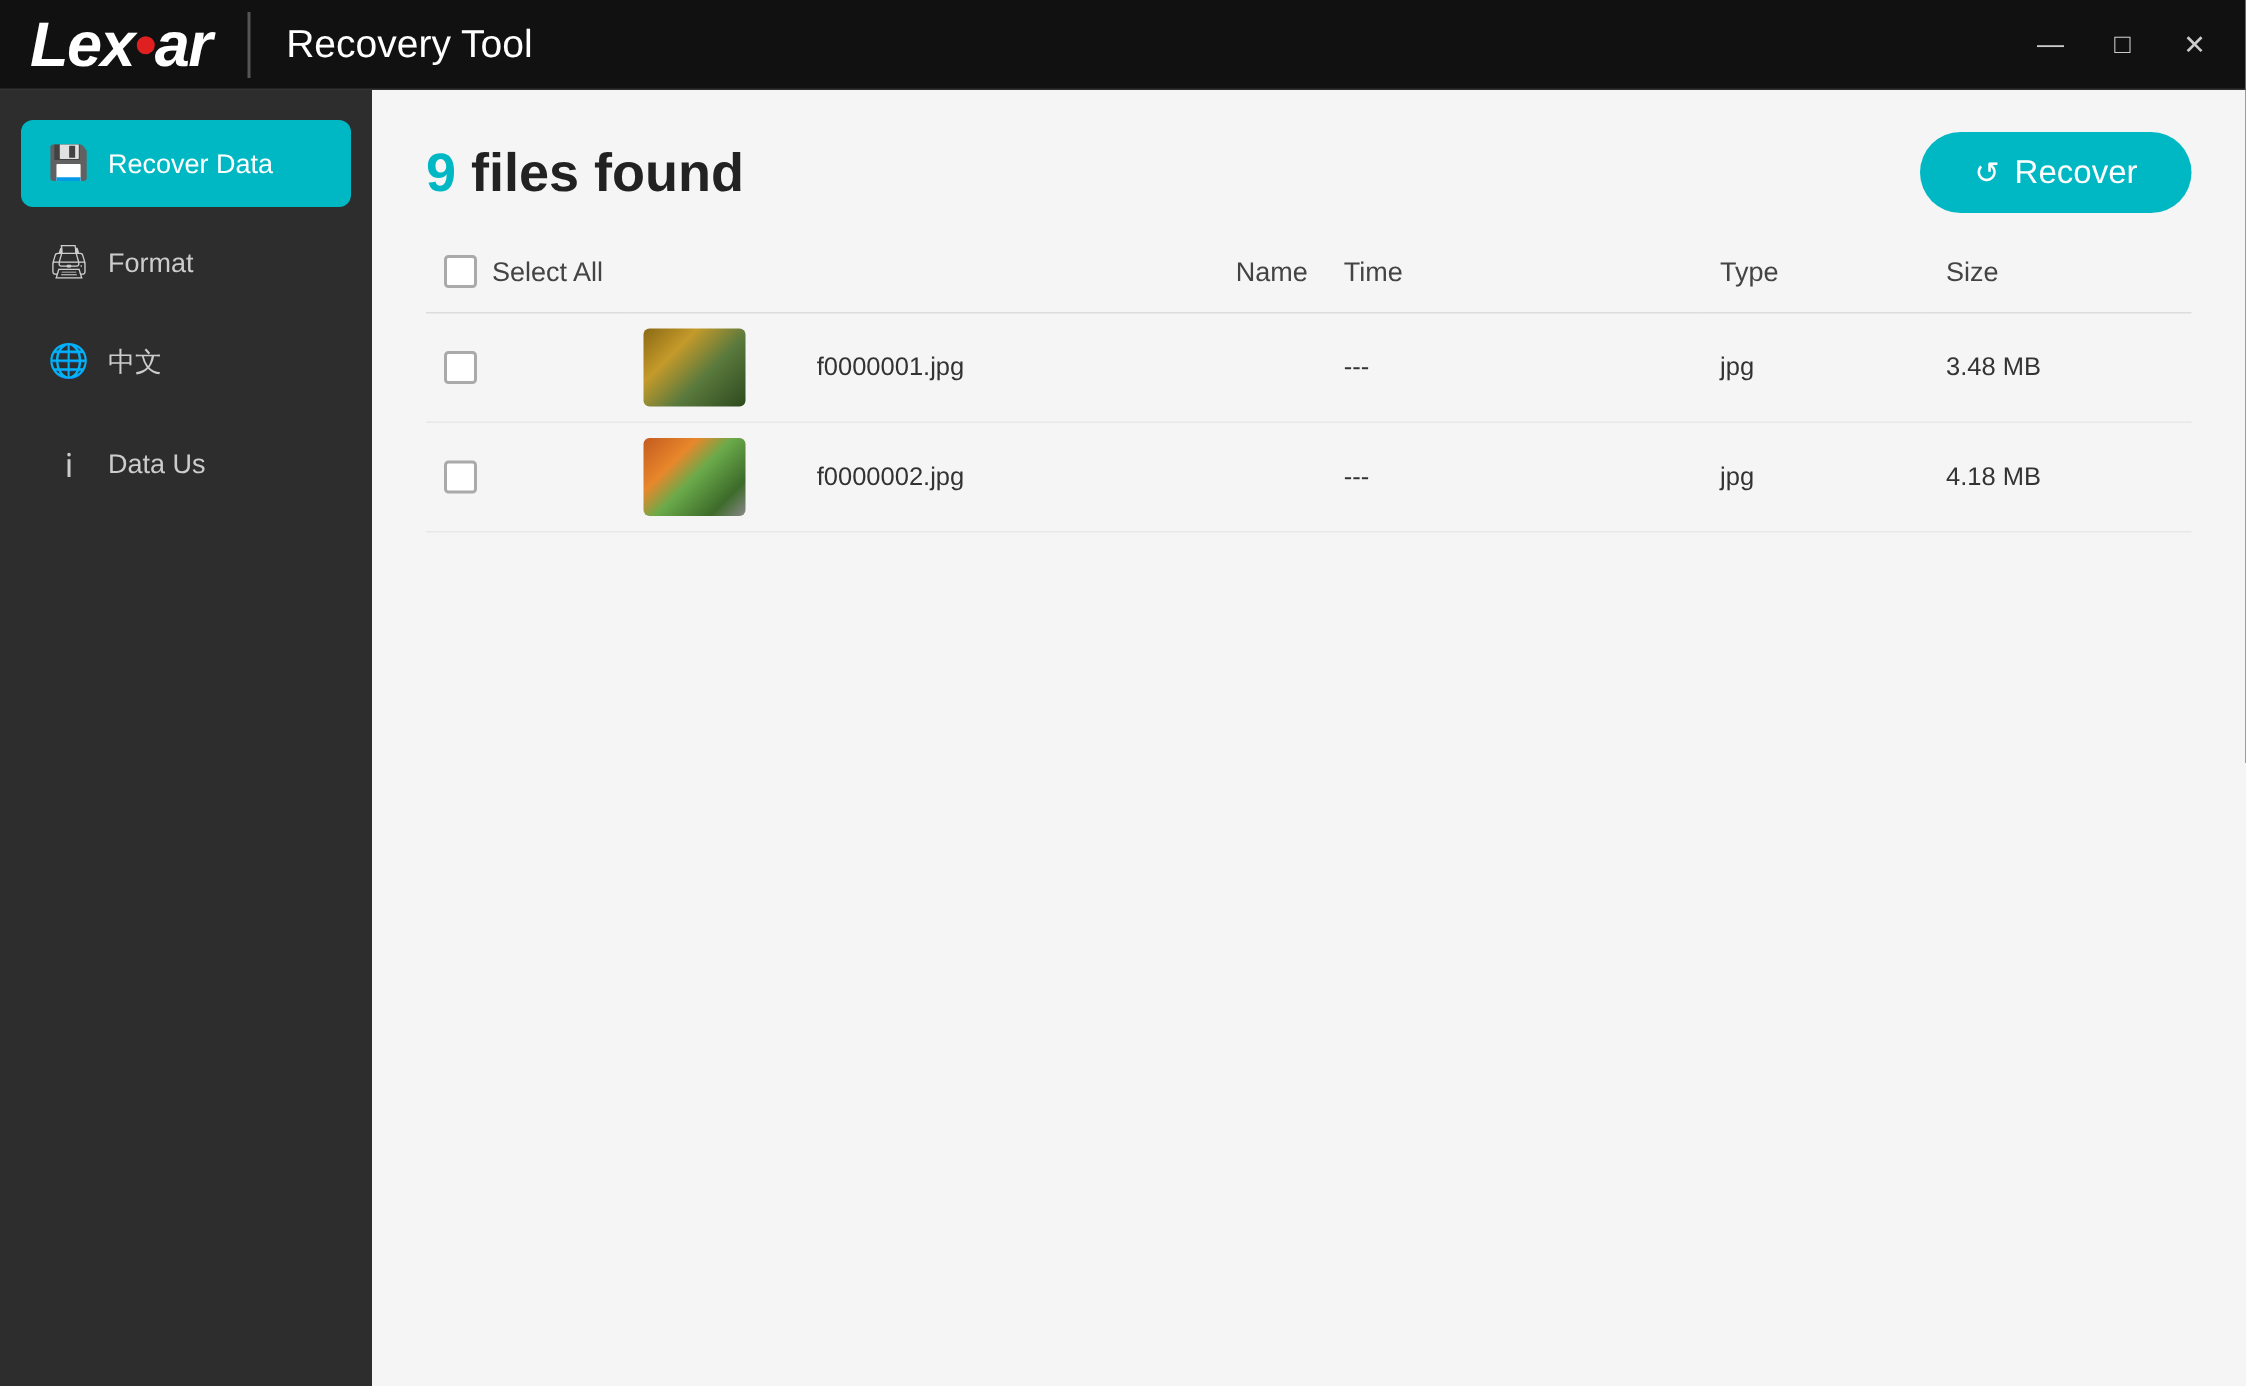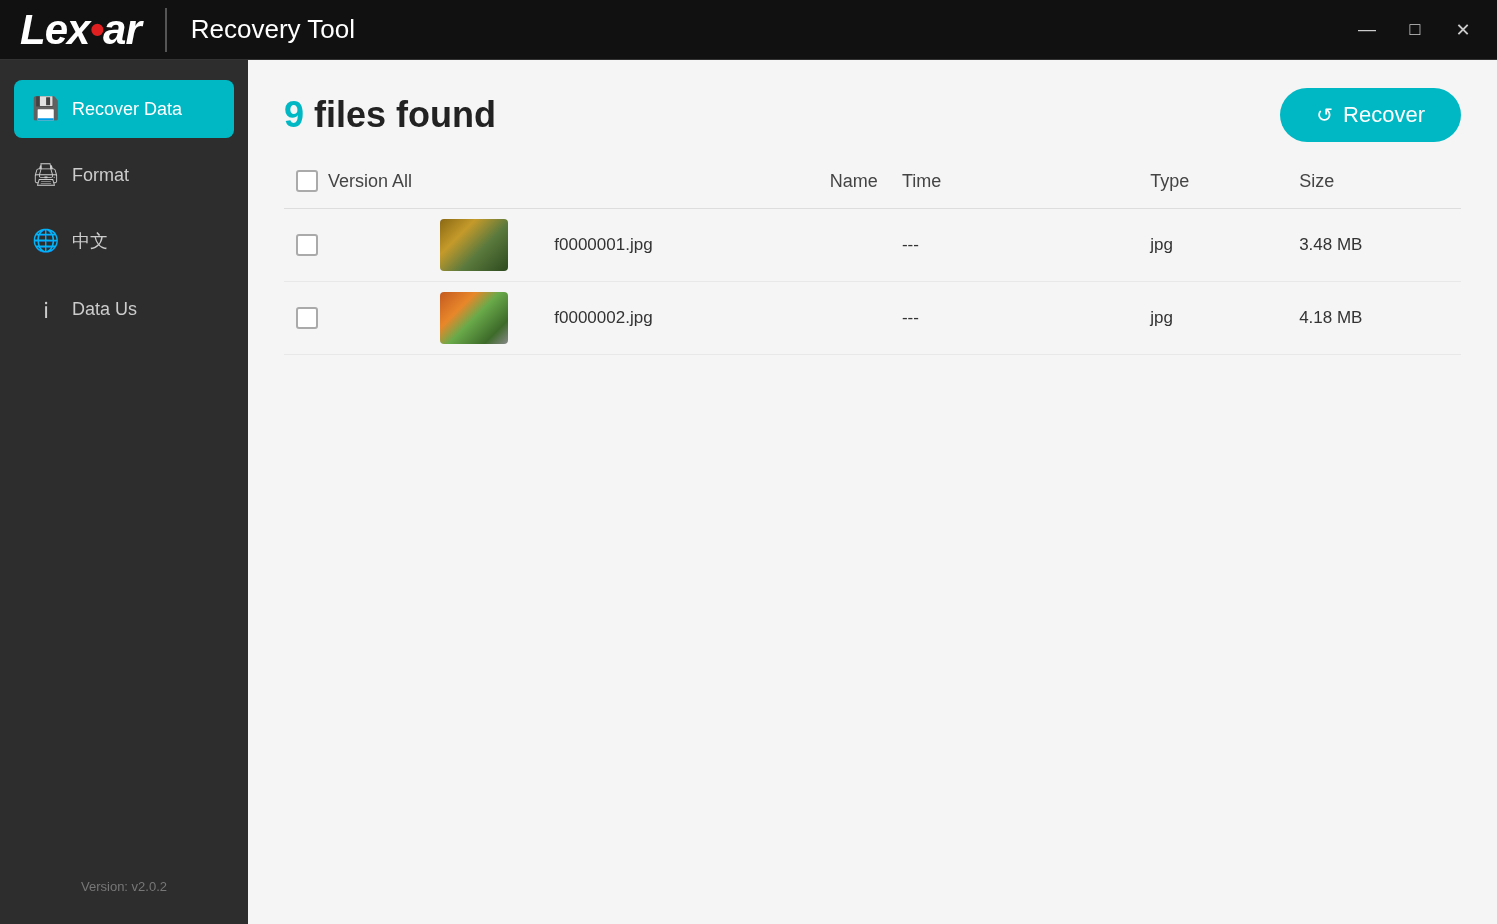--- a/index.html
+++ b/index.html
@@ -276,42 +276,41 @@
     </div>
     <div class="sidebar-item">
       <span class="icon">🌐</span>
       <span>中文</span>
     </div>
     <div class="sidebar-item">
       <span class="icon">ℹ</span>
       <span>Data Us</span>
     </div>
     <div class="sidebar-spacer"></div>
-    <div class="version-text">Version: v2.0.2</div>
   </div>
 
   <div class="content">
     <div class="content-header">
       <div class="files-found-title">
         <span class="count">9</span><span> files found</span>
       </div>
       <button class="recover-btn">
         <span style="font-size:20px;">↺</span>
         <span>Recover</span>
       </button>
     </div>
 
     <div class="table-container">
       <table>
         <thead>
           <tr>
             <th class="th-select">
               <div style="display:flex;align-items:center;gap:10px;">
                 <div class="checkbox"></div>
-                <span>Version All</span>
+                <span>Select All</span>
               </div>
             </th>
             <th></th>
             <th class="th-name">Name</th>
             <th class="th-time">Time</th>
             <th class="th-type">Type</th>
             <th class="th-size">Size</th>
           </tr>
         </thead>
         <tbody id="file-rows">

